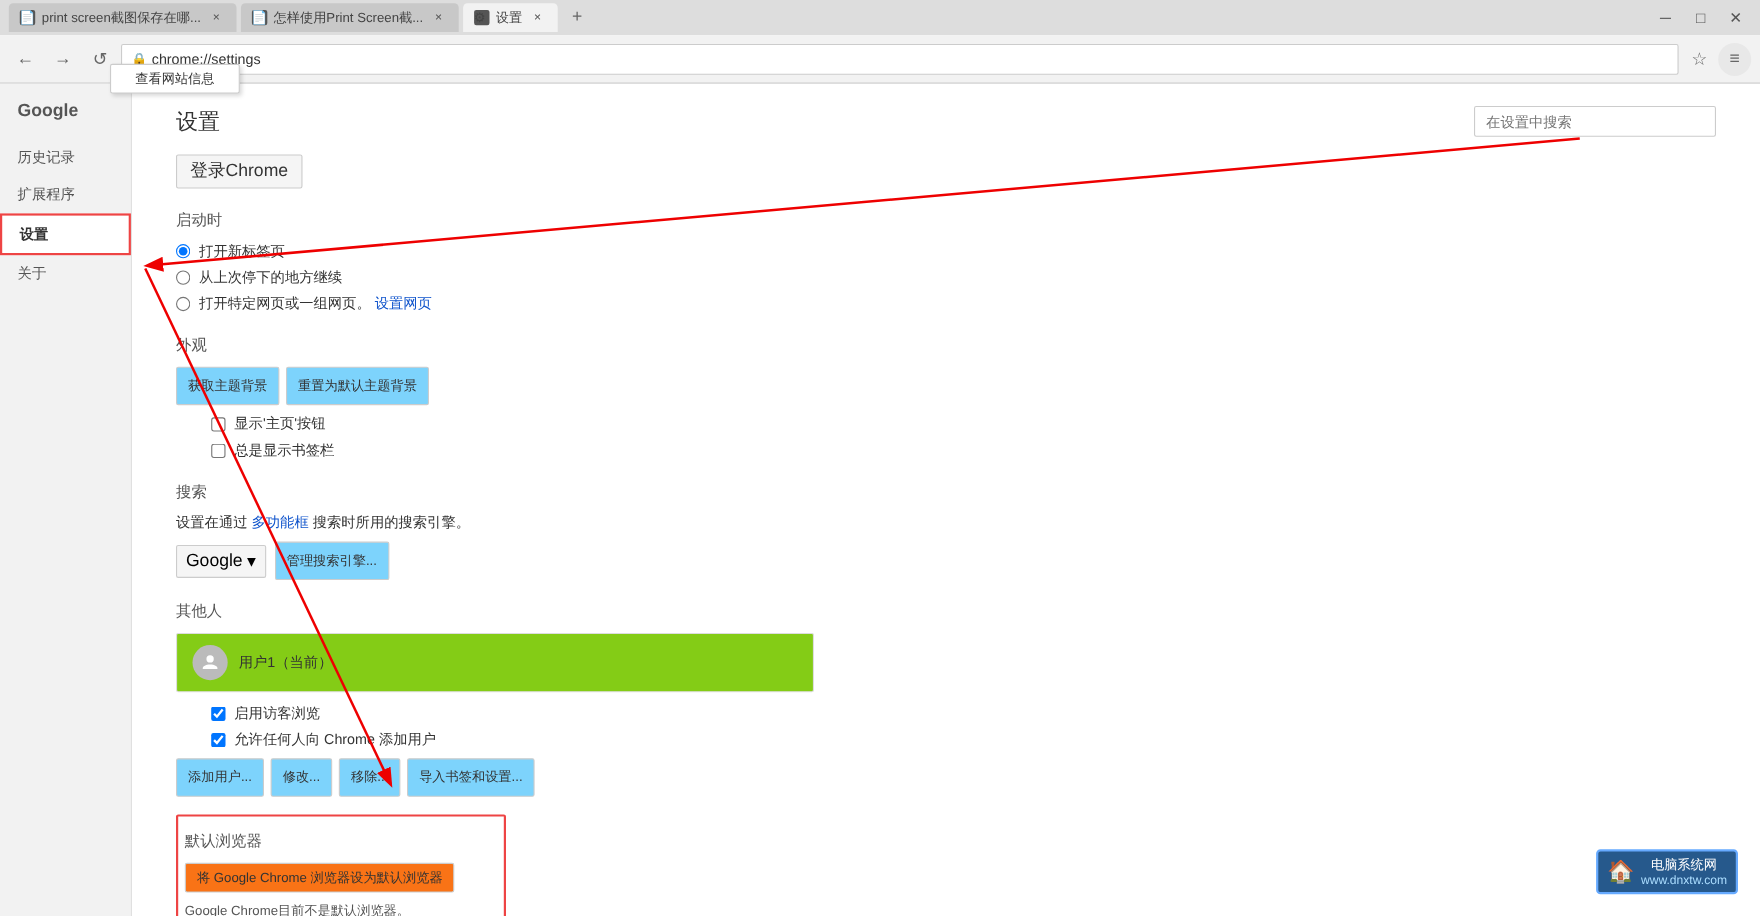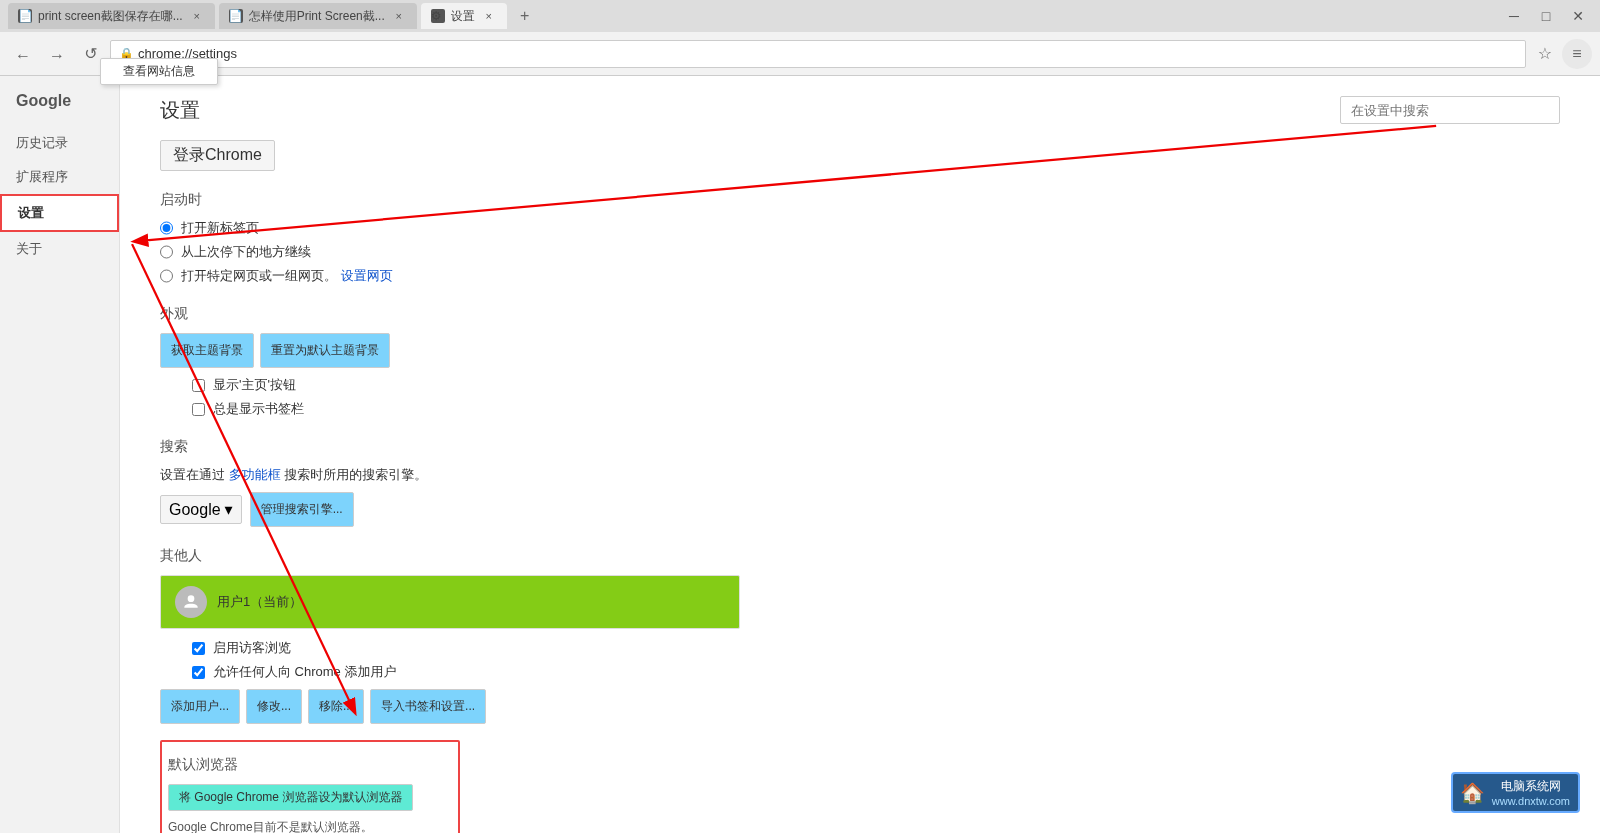--- a/index.html
+++ b/index.html
@@ -68,21 +68,21 @@
     
     .user-item { border: 1px solid #ddd; border-radius: 2px; padding: 10px 14px; display: flex; align-items: center; gap: 10px; background: #84cc16; margin-bottom: 10px; }
     .user-avatar { width: 32px; height: 32px; background: #bbb; border-radius: 50%; display: flex; align-items: center; justify-content: center; color: #fff; font-size: 18px; }
     .user-name { font-size: 13px; color: #333; }
 
     .buttons-row { display: flex; align-items: center; gap: 6px; margin: 8px 0; }
 
     
     .default-browser-box { border: 2px solid #e44; border-radius: 2px; padding: 14px 6px; margin-top: 16px; max-width: 300px; }
     .default-browser-title { font-size: 14px; color: #555; margin-bottom: 10px; }
-    .default-browser-btn { border: 1px solid #ccc; background: #5eead4; padding: 4px 10px; border-radius: 2px; font-size: 12px; cursor: pointer; color: #333; display: inline-block; margin-bottom: 8px; }
+    .default-browser-btn { border: 1px solid #ccc; background: #f97316; padding: 4px 10px; border-radius: 2px; font-size: 12px; cursor: pointer; color: #333; display: inline-block; margin-bottom: 8px; }
     .default-browser-note { font-size: 12px; color: #555; }
 
     
     .arrow-canvas { position: absolute; top: 0; left: 0; width: 100%; height: 100%; pointer-events: none; z-index: 50; }
 
     
     .watermark { position: absolute; bottom: 20px; right: 20px; background: rgba(0,60,120,0.85); border: 2px solid #66aaff; border-radius: 4px; padding: 4px 8px; display: flex; align-items: center; gap: 6px; }
     .watermark-icon { font-size: 20px; color: #66aaff; }
 
     .content-wrapper { position: relative; flex: 1; display: flex; overflow: hidden; }

